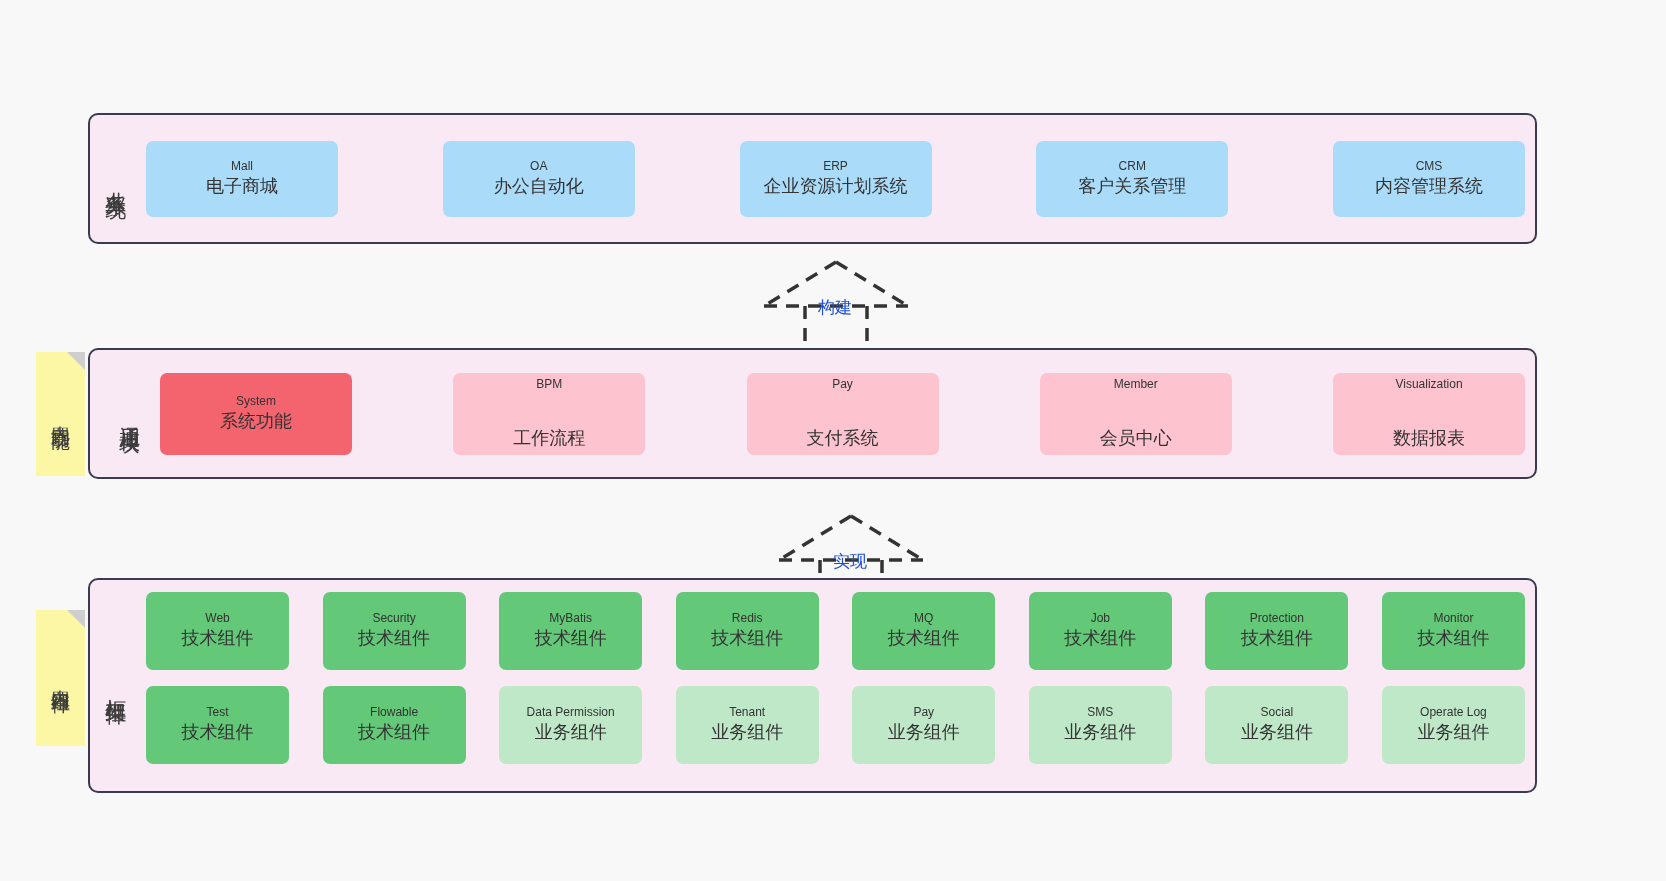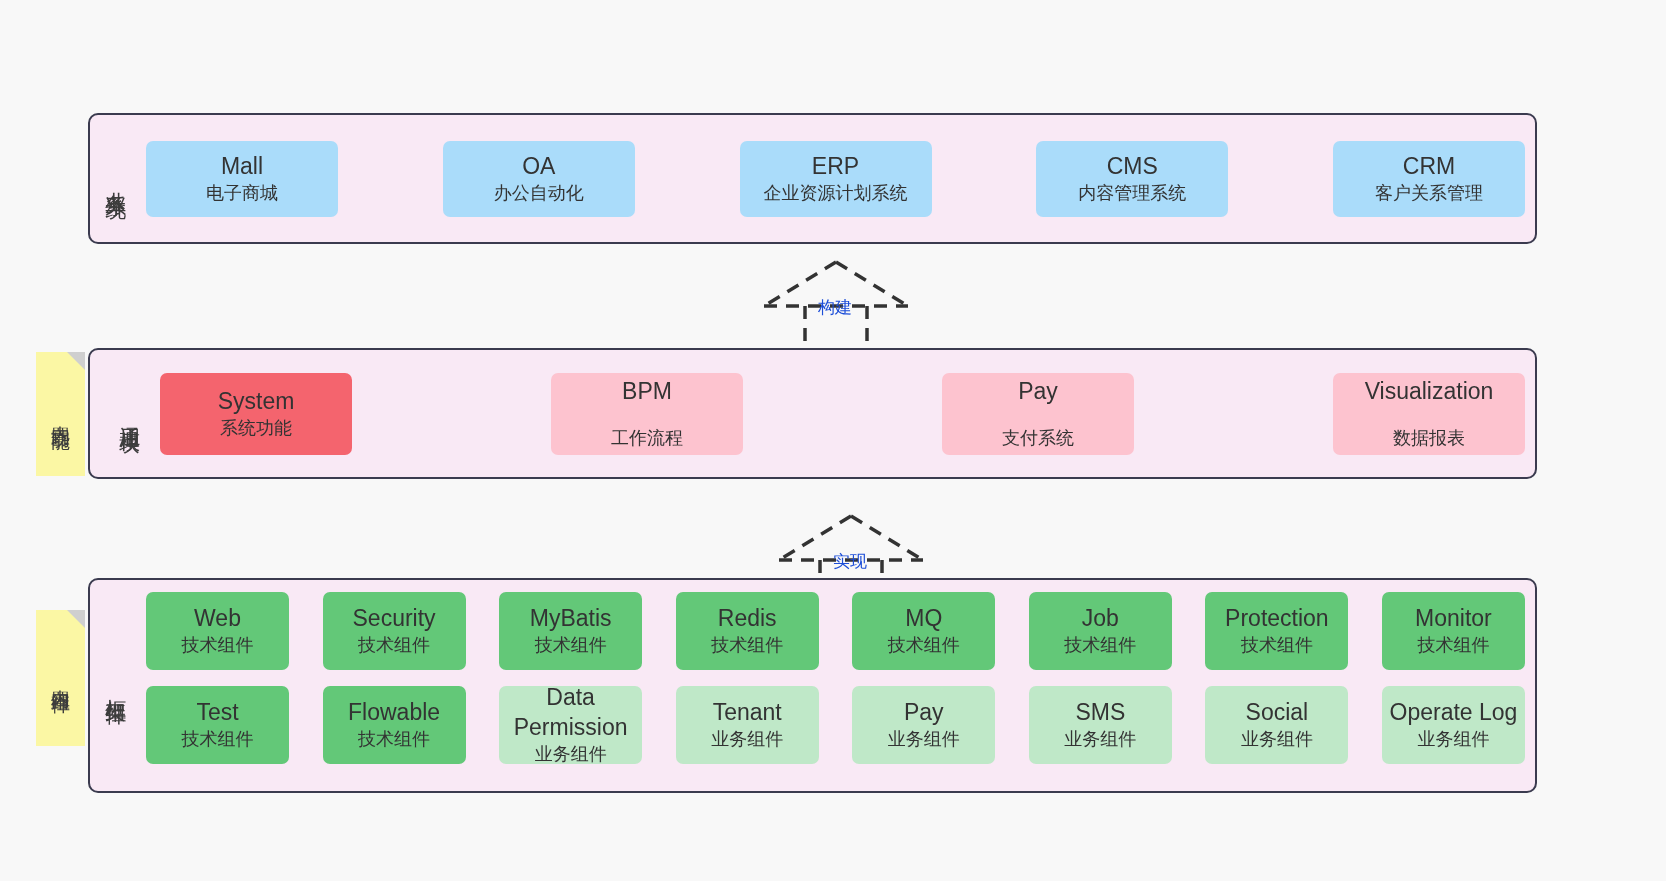--- a/index.html
+++ b/index.html
@@ -78,21 +78,21 @@
     flex-direction: column;
     align-items: center;
     justify-content: center;
     text-align: center;
     box-sizing: border-box;
     font-size: 19px;
     line-height: 1.3;
     color: #333333;
     padding: 4px 6px;
   }
-  .card .en { font-size: 23px; }
+  .card .en { font-size: 12px; }
   .card .cn { font-size: 18px; }
 
   .card.blue  { background: #aadcfa; }
   .card.red   { background: #f4646e; }
   .card.pink  { background: #fdc3cf; justify-content: space-between; }
   .card.green { background: #63c878; }
   .card.lgreen{ background: #bfe8c8; }
 
   
   #layer-business { left: 88px; top: 113px; width: 1449px; height: 131px; }
@@ -174,27 +174,27 @@
         <span class="en">OA</span>
         <span class="cn">办公自动化</span>
       </div>
 
       <div class="card blue">
         <span class="en">ERP</span>
         <span class="cn">企业资源计划系统</span>
       </div>
 
       <div class="card blue">
+        <span class="en">CRM</span>
+        <span class="cn">客户关系管理</span>
+      </div>
+
+      <div class="card blue">
         <span class="en">CMS</span>
         <span class="cn">内容管理系统</span>
-      </div>
-
-      <div class="card blue">
-        <span class="en">CRM</span>
-        <span class="cn">客户关系管理</span>
       </div>
 
 
     </div>
   </div>
 
   <div class="arrow" id="arrow-build">
     <svg width="160" height="96" viewBox="0 0 160 96">
       <path d="M80 4 L8 48" fill="none" stroke="#333333" stroke-width="3.5" stroke-dasharray="13,9"></path>
       <path d="M80 4 L152 48" fill="none" stroke="#333333" stroke-width="3.5" stroke-dasharray="13,9"></path>
@@ -224,20 +224,24 @@
       <div class="card pink">
         <span class="en">BPM</span>
         <span class="cn">工作流程</span>
       </div>
 
       <div class="card pink">
         <span class="en">Pay</span>
         <span class="cn">支付系统</span>
       </div>
 
+      <div class="card pink">
+        <span class="en">Member</span>
+        <span class="cn">会员中心</span>
+      </div>
 
       <div class="card pink">
         <span class="en">Visualization</span>
         <span class="cn">数据报表</span>
       </div>
 
     </div>
   </div>
 
   <div class="arrow" id="arrow-impl">

